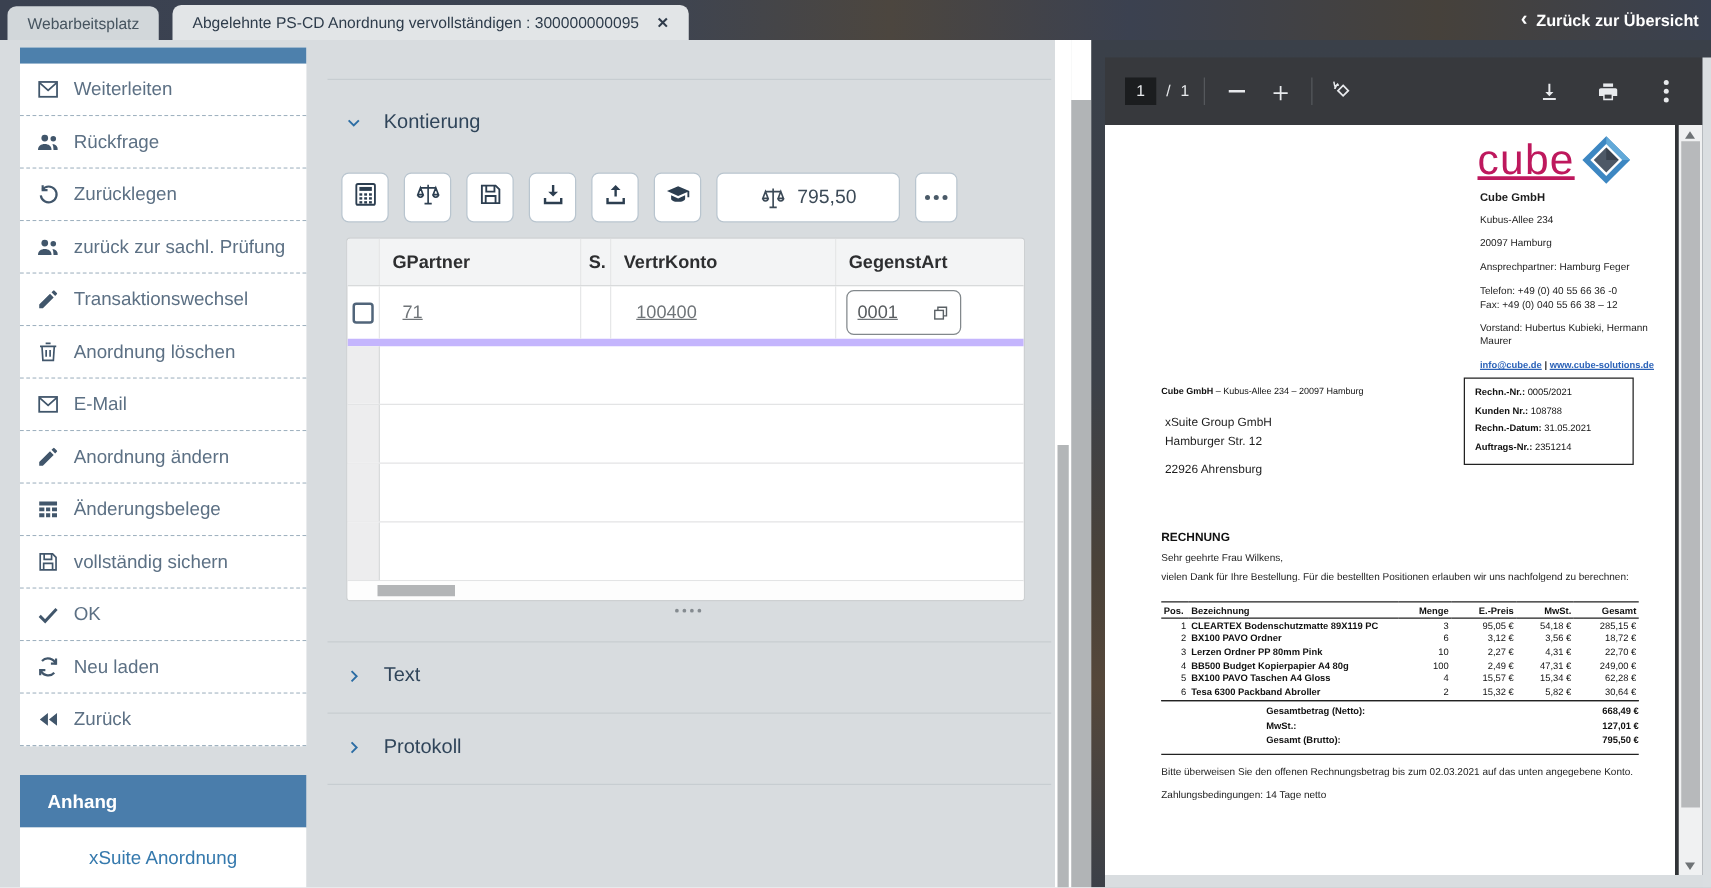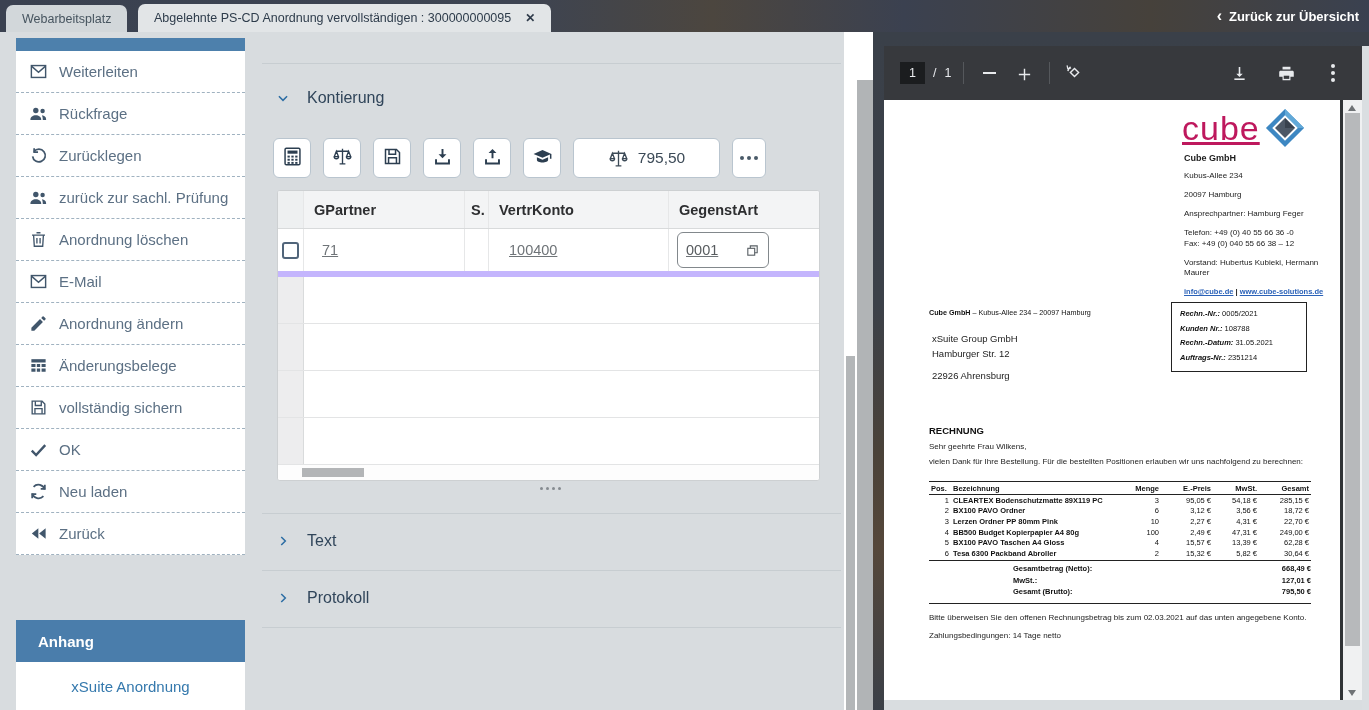--- a/index.html
+++ b/index.html
@@ -119,21 +119,21 @@
   .inv-links { font-size:7.5px; font-weight:700; }
   .inv-links a { color:#2b62b8; text-decoration:underline; cursor:pointer; }
   .inv-sender { position:absolute; left:45px; top:208px; font-size:7.2px; color:#111; }
   .inv-sender b { font-weight:700; }
   .inv-rcpt { position:absolute; left:48px; top:233px; font-size:9.5px; color:#1c1c1c; }
   .inv-rcpt div { margin-bottom:4px; }
   .inv-rcpt div:nth-child(2) { margin-bottom:11px; }
   .infobox { position:absolute; left:287px; top:202px; width:136px; border:1px solid #222;
     padding:6px 8px 4px 8px; font-size:7.5px; color:#111; }
   .infobox .row { margin-bottom:5.5px; }
-  .infobox b { font-weight:700;font-style:italic; }
+  .infobox b { font-weight:700; }
   .inv-title { position:absolute; left:45px; top:325px; font-size:9.5px; font-weight:700; color:#111; }
   .inv-greet { position:absolute; left:45px; top:342px; font-size:8px; color:#1c1c1c; }
   .inv-intro { position:absolute; left:45px; top:357px; font-size:8px; color:#1c1c1c; }
   .inv-table { position:absolute; left:45px; top:381px; width:382px; border-collapse:collapse; font-size:7.5px; color:#111; }
   .inv-table th { border-top:1px solid #222; border-bottom:1.6px solid #222; font-weight:700; padding:1.5px 2px; }
   .inv-table td { padding:0.8px 2px; }
   .inv-table tr:last-child td { border-bottom:1px solid #222; padding-bottom:2px; }
   .inv-table .l { text-align:left; }
   .inv-table .r { text-align:right; }
   .inv-table .b { font-weight:700; }
@@ -198,20 +198,28 @@
     <div class="sb-item">
       <span class="sb-ico">
           <svg viewBox="0 0 24 24" fill="currentColor">
             <circle cx="8.6" cy="8.2" r="3.4"></circle>
             <path d="M1.8 19.4c0-3.1 3-5.3 6.8-5.3s6.8 2.2 6.8 5.3v.8H1.8z"></path>
             <circle cx="17.2" cy="8.8" r="2.8"></circle>
             <path d="M16.4 14.2c2.9.3 5.2 2.2 5.2 4.8v1.2h-4.2v-.8c0-2-.4-3.7-1-5.2z"></path>
           </svg>
         </span>
       <span>zurück zur sachl. Prüfung</span>
+    </div>
+    <div class="sb-item">
+      <span class="sb-ico">
+          <svg viewBox="0 0 24 24" fill="currentColor">
+            <path d="M3 17.3V21h3.7L17.6 10.1l-3.7-3.7zM20.8 6.9a1 1 0 0 0 0-1.4l-2.3-2.3a1 1 0 0 0-1.4 0l-1.7 1.7 3.7 3.7z"></path>
+          </svg>
+        </span>
+      <span>Transaktionswechsel</span>
     </div>
     <div class="sb-item">
       <span class="sb-ico">
           <svg viewBox="0 0 24 24" fill="none" stroke="currentColor" stroke-width="1.7">
             <path d="M3.8 6.5h16.4M9.5 3.5h5"></path>
             <path d="M5.8 6.5l.9 14h10.6l.9-14"></path>
             <path d="M10 10v7M14 10v7"></path>
           </svg>
         </span>
       <span>Anordnung löschen</span>
@@ -577,21 +585,21 @@
             <td class="r">100</td>
             <td class="r">2,49 €</td>
             <td class="r">47,31 €</td>
             <td class="r">249,00 €</td>
           </tr>
         <tr>
             <td class="r">5</td>
             <td class="l b">BX100 PAVO Taschen A4 Gloss</td>
             <td class="r">4</td>
             <td class="r">15,57 €</td>
-            <td class="r">13,39 €</td>
+            <td class="r">15,34 €</td>
             <td class="r">62,28 €</td>
           </tr>
         <tr>
             <td class="r">6</td>
             <td class="l b">Tesa 6300 Packband Abroller</td>
             <td class="r">2</td>
             <td class="r">15,32 €</td>
             <td class="r">5,82 €</td>
             <td class="r">30,64 €</td>
           </tr>

